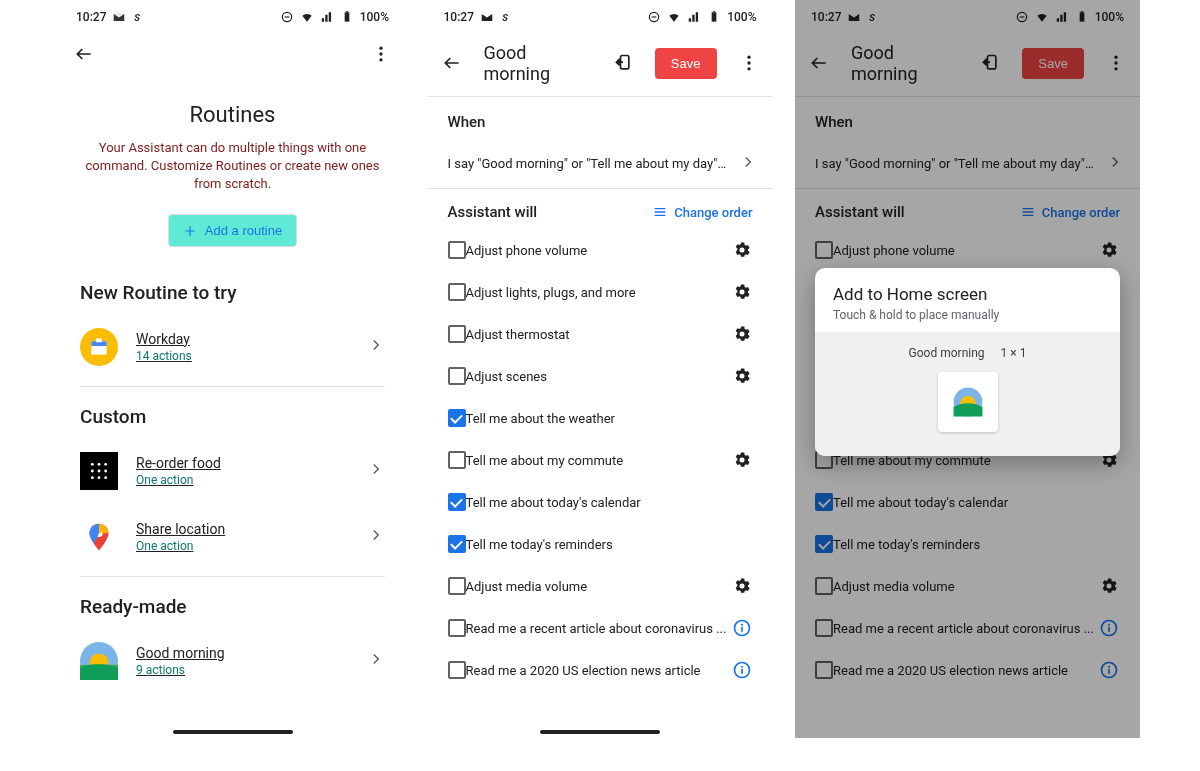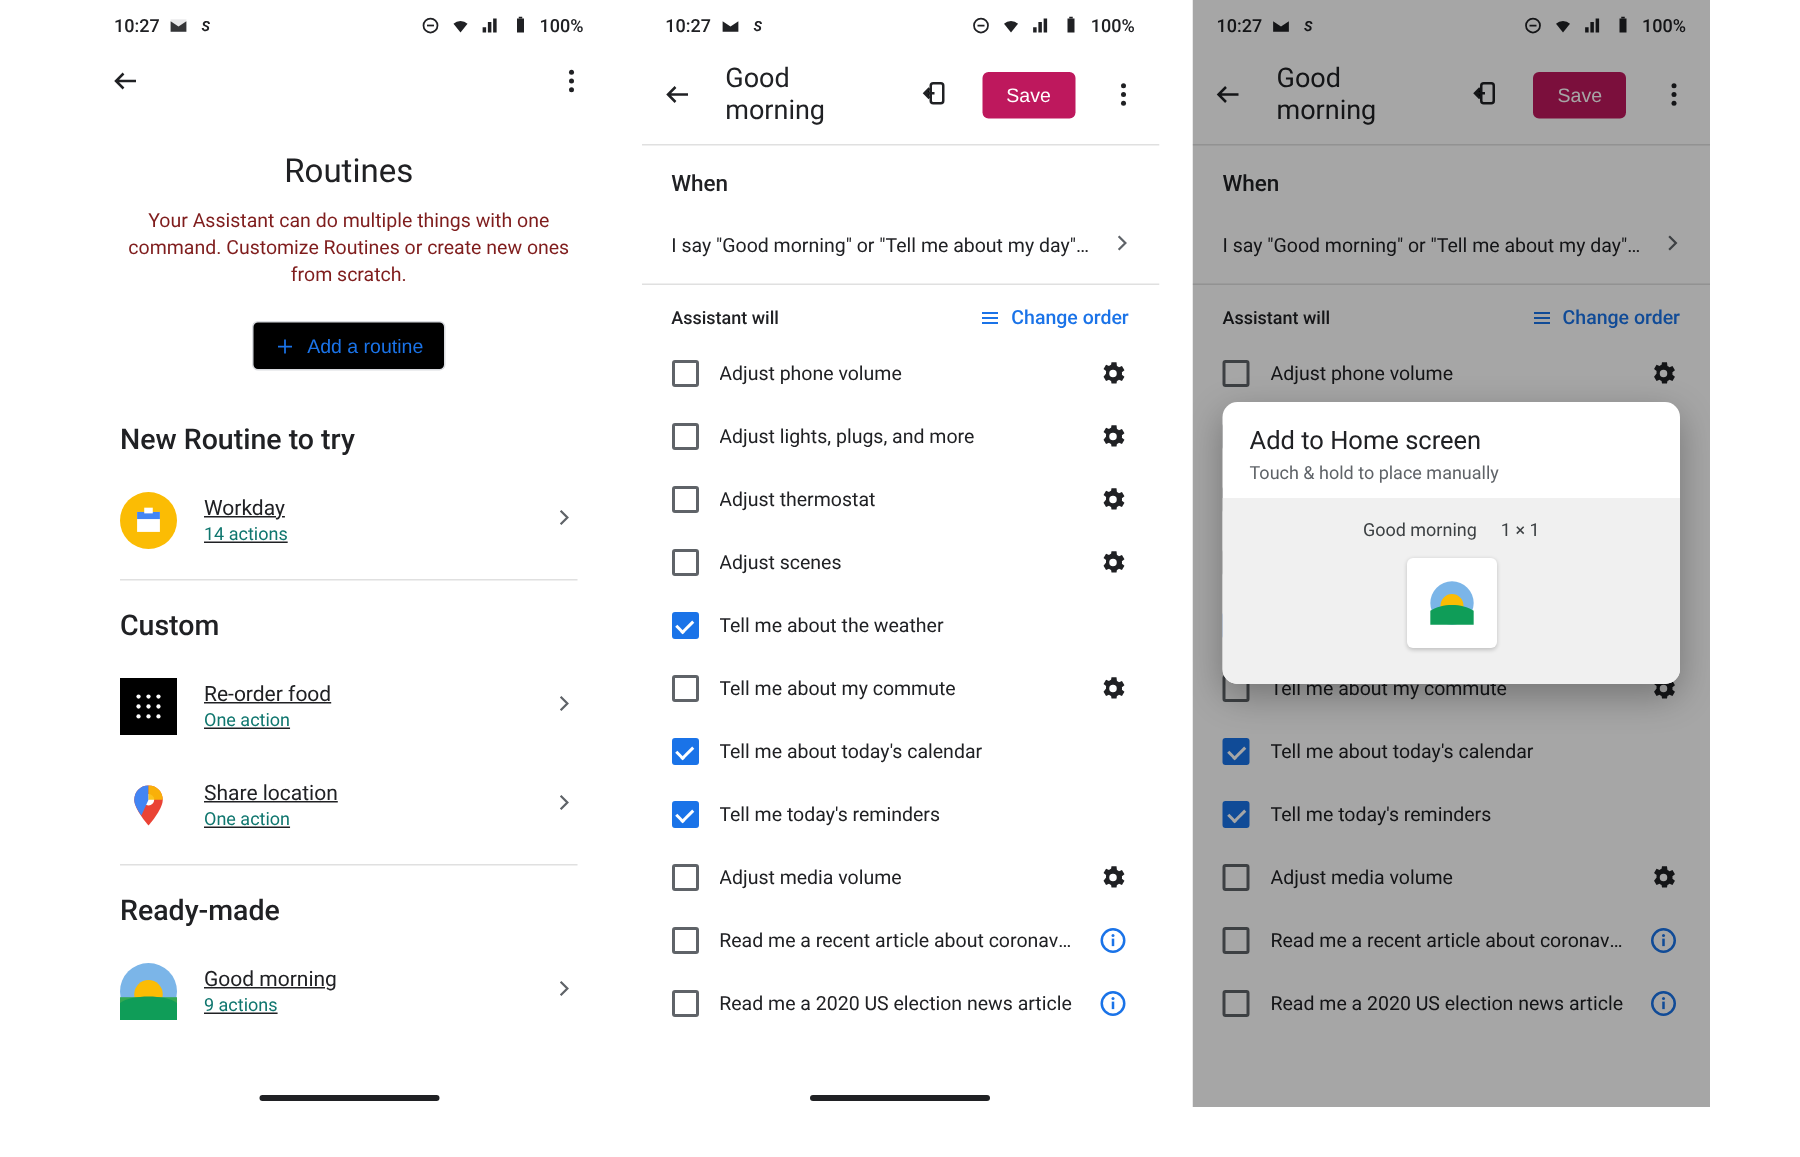--- a/index.html
+++ b/index.html
@@ -48,37 +48,37 @@
     gap: 20px;
   }
   .app-bar .title {
     flex: 1;
     font-size: 18px;
     font-weight: 400;
   }
   .icon-btn { width: 24px; height: 24px; display: inline-flex; align-items: center; justify-content: center; cursor: pointer; }
   .icon-btn svg { width: 20px; height: 20px; }
   .save-btn {
-    background: #be185d;
+    background: #ef4444;
     color: #fff;
     border: none;
     border-radius: 4px;
     padding: 8px 16px;
     font-size: 13px;
     font-weight: 500;
     cursor: pointer;
   }
   .divider { height: 1px; background: #e0e0e0; margin: 0; }
   
   .routines-hero { text-align: center; padding: 24px 24px 16px; }
   .routines-hero h1 { font-size: 22px; font-weight: 400; margin-bottom: 12px; }
   .routines-hero p { font-size: 13px; color: #7f1d1d; line-height: 1.4; }
   .add-routine-btn {
     border: 1px solid #dadce0;
-    background: #000000;
+    background: #5eead4;
     color: #1a73e8;
     border-radius: 4px;
     padding: 8px 14px;
     font-size: 13px;
     font-weight: 500;
     display: inline-flex;
     align-items: flex-end;
     gap: 8px;
     margin-top: 20px;
     cursor: pointer;
@@ -106,29 +106,28 @@
   .detail-section-title { padding: 16px 20px 8px; font-size: 15px; font-weight: 500; }
   .when-row {
     display: flex;
     align-items: center;
     padding: 14px 16px 14px 20px;
     gap: 10px;
     cursor: pointer;
   }
   .when-row .txt { flex: 1; font-size: 13px; white-space: nowrap; overflow: hidden; text-overflow: ellipsis; }
   .assist-header { display: flex; align-items: center; justify-content: space-between; padding: 14px 20px 8px; }
-  .assist-header .title { font-size: 12px; font-weight: 500; }
+  .assist-header .title { font-size: 15px; font-weight: 500; }
   .change-order { color: #1a73e8; font-size: 13px; font-weight: 500; display: flex; align-items: center; gap: 6px; cursor: pointer; }
   .change-order svg { width: 16px; height: 16px; }
   .action-list { display: flex; flex-direction: column; }
   .action-item {
     display: flex;
     align-items: center;
     padding: 10px 20px;
-    gap: 14px;
     min-height: 40px;
   }
   .checkbox {
     width: 18px; height: 18px;
     border: 2px solid #5f6368;
     border-radius: 2px;
     display: flex; align-items: center; justify-content: center;
     flex-shrink: 0;
     cursor: pointer;
   }

